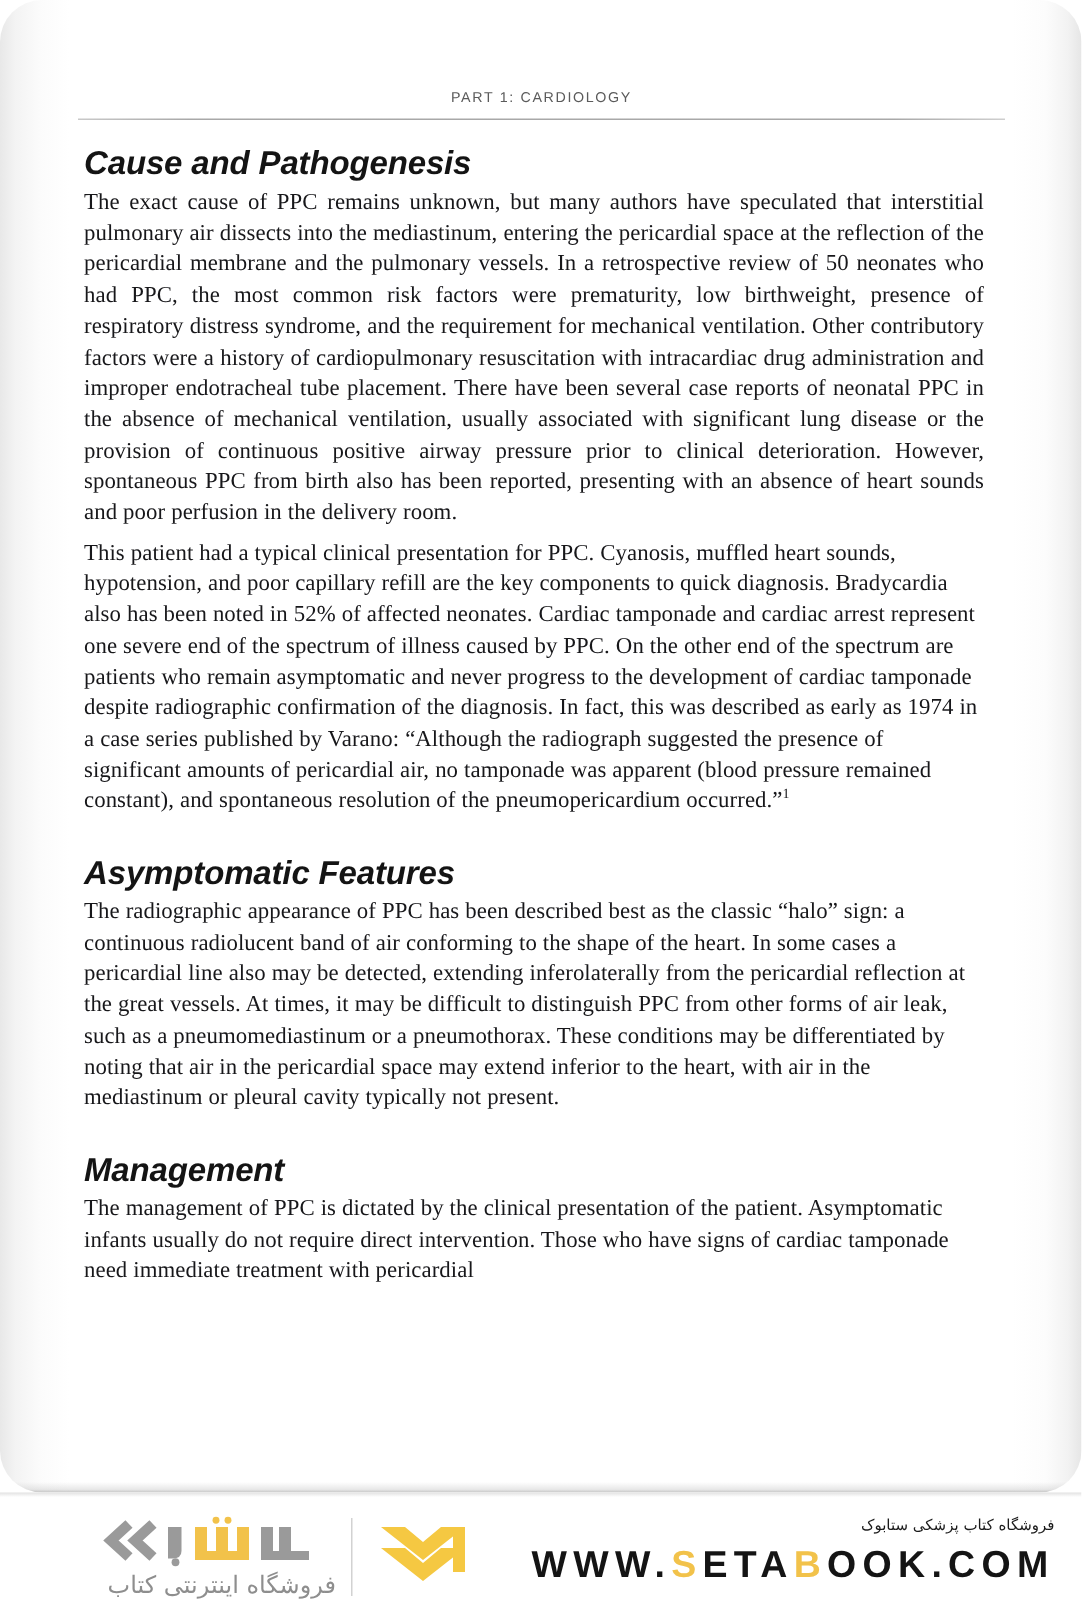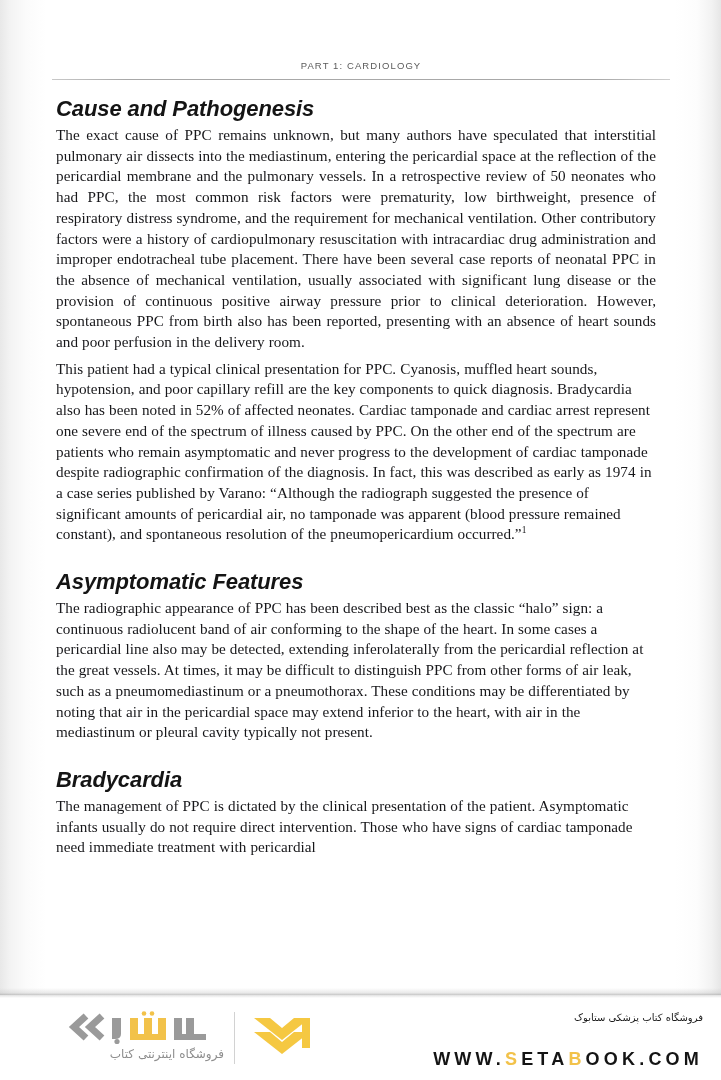--- a/index.html
+++ b/index.html
@@ -19,20 +19,21 @@
   #page {
     position: relative;
     width: 721px;
     height: 995px;
     box-sizing: border-box;
     background:
       linear-gradient(to right,
         #e8e8e8 0px, #f3f3f3 10px, #fbfbfb 26px, #ffffff 46px,
         #ffffff 675px, #fcfcfc 697px, #f2f2f2 712px, #e6e6e6 721px);
     overflow: hidden;
+    border-radius: 28px;
   }
 
   
   .running-head {
     position: absolute;
     left: 52px;
     top: 60px;
     width: 618px;
     text-align: center;
     font-family: "Liberation Sans", sans-serif;
@@ -134,21 +135,21 @@
     height: 36px;
   }
   .brand-sub {
     position: absolute;
     left: 34px;
     top: 39px;
     width: 152px;
     text-align: right;
     direction: rtl;
     font-family: "DejaVu Sans", sans-serif;
-    font-size: 12px;
+    font-size: 16px;
     color: #8e8e8e;
     white-space: nowrap;
   }
   .brand-divider {
     position: absolute;
     left: 196px;
     top: 4px;
     width: 1px;
     height: 52px;
     background: #d2d2d2;
@@ -170,23 +171,23 @@
   }
   .brand-fa {
     direction: rtl;
     font-family: "DejaVu Sans", sans-serif;
     font-size: 10px;
     color: #1b1b1b;
     white-space: nowrap;
     line-height: 22px;
   }
   .brand-url {
-    margin-top: 20px;
+    margin-top: 0;
     font-family: "Liberation Sans", sans-serif;
-    font-size: 18px;
+    font-size: 25px;
     font-weight: bold;
     letter-spacing: 4.2px;
     color: #141414;
     white-space: nowrap;
   }
   .brand-url .hl { color: #f2c24a; }
 </style>
 </head>
 <body>
 
@@ -198,21 +199,21 @@
   <div id="column">
 
     <h2 class="sec-title sp-1">Cause and Pathogenesis</h2>
     <p class="body">The exact cause of PPC remains unknown, but many authors have speculated that interstitial pulmonary air dissects into the mediastinum, entering the pericardial space at the reflection of the pericardial membrane and the pulmonary vessels. In a retrospective review of 50 neonates who had PPC, the most common risk factors were prematurity, low birthweight, presence of respiratory distress syndrome, and the requirement for mechanical ventilation. Other contributory factors were a history of cardiopulmonary resuscitation with intracardiac drug administration and improper endotracheal tube placement. There have been several case reports of neonatal PPC in the absence of mechanical ventilation, usually associated with significant lung disease or the provision of continuous positive airway pressure prior to clinical deterioration. However, spontaneous PPC from birth also has been reported, presenting with an absence of heart sounds and poor perfusion in the delivery room.</p>
 
     <p class="body last-ragged"><span>This patient had a typical clinical presentation for PPC. Cyanosis, muffled heart sounds, hypotension, and poor capillary refill are the key components to quick diagnosis. Bradycardia also has been noted in 52% of affected neonates. Cardiac tamponade and cardiac arrest represent one severe end of the spectrum of illness caused by PPC. On the other end of the spectrum are patients who remain asymptomatic and never progress to the development of cardiac tamponade despite radiographic confirmation of the diagnosis. In fact, this was described as early as 1974 in a case series published by Varano: “Although the radiograph suggested the presence of significant amounts of pericardial air, no tamponade was apparent (blood pressure remained constant), and spontaneous resolution of the pneumopericardium occurred.”</span><sup>1</sup></p>
 
     <h2 class="sec-title sp">Asymptomatic Features</h2>
     <p class="body last-ragged">The radiographic appearance of PPC has been described best as the classic “halo” sign: a continuous radiolucent band of air conforming to the shape of the heart. In some cases a pericardial line also may be detected, extending inferolaterally from the pericardial reflection at the great vessels. At times, it may be difficult to distinguish PPC from other forms of air leak, such as a pneumomediastinum or a pneumothorax. These conditions may be differentiated by noting that air in the pericardial space may extend inferior to the heart, with air in the mediastinum or pleural cavity typically not present.</p>
 
-    <h2 class="sec-title sp">Bradycardia</h2>
+    <h2 class="sec-title sp">Management</h2>
     <p class="body last-ragged">The management of PPC is dictated by the clinical presentation of the patient. Asymptomatic infants usually do not require direct intervention. Those who have signs of cardiac tamponade need immediate treatment with pericardial</p>
 
   </div>
 
   <div class="page-cut"></div>
 </div>
 
 <div id="footer">
 
   <div class="brand-left">

